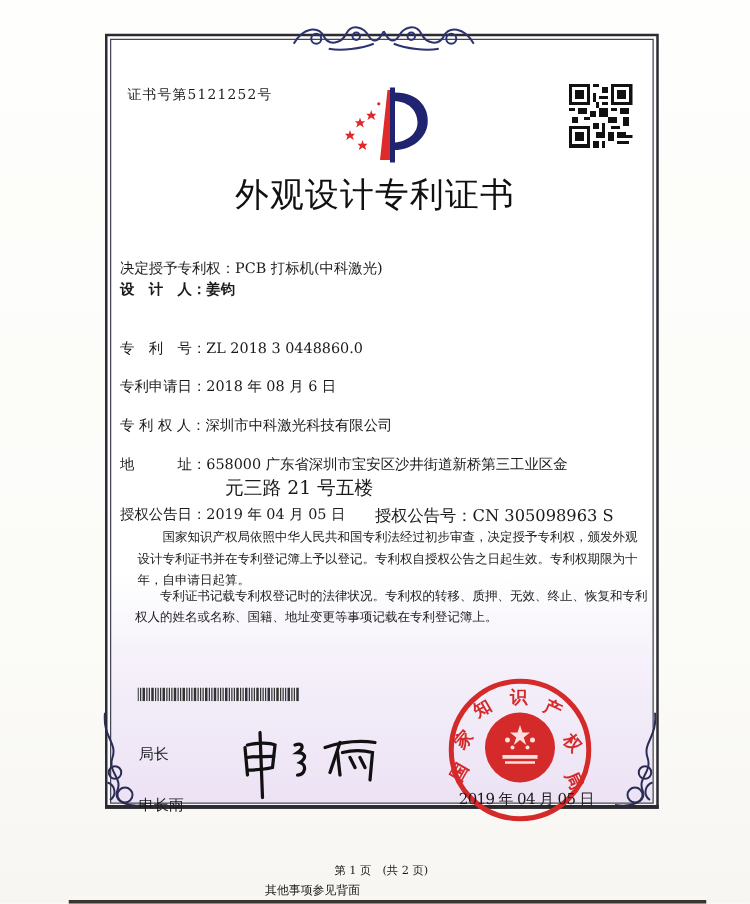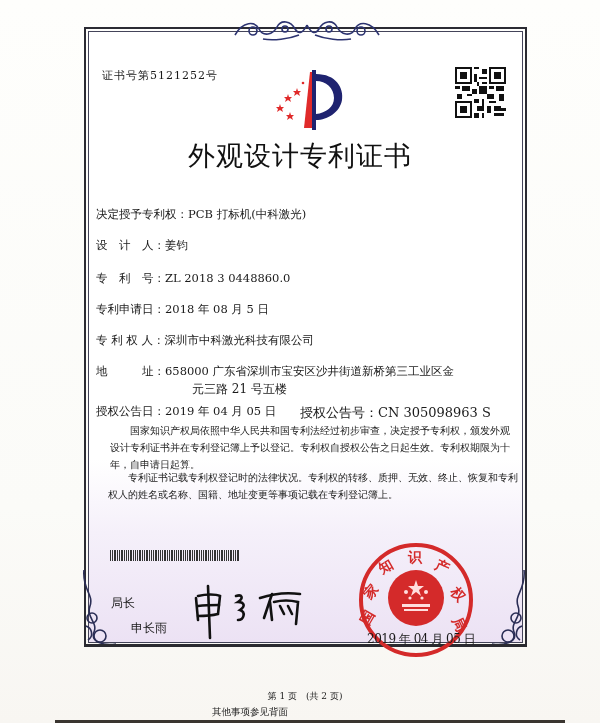--- a/index.html
+++ b/index.html
@@ -46,41 +46,41 @@
       font-size: 27px; letter-spacing: 1px; color: #111;
     }
 
     .field {
       position: absolute; left: 96px; font-size: 11.5px; white-space: nowrap;
       font-family: "DejaVu Serif", serif;
     }
     .field .lbl { display: inline-block; }
     .field .val { display: inline-block; }
     .f-name { top: 207px; }
-    .f-designer { top: 238px; }
+    .f-designer { top: 224px; font-weight: bold; }
     .f-patent { top: 271px; }
     .f-appdate { top: 302px; }
     .f-owner { top: 333px; text-decoration: underline; }
     .f-addr { top: 364px; }
-    .f-addr2 { position: absolute; left: 192px; top: 381px; font-size: 12px; }
+    .f-addr2 { position: absolute; left: 180px; top: 381px; font-size: 15px; }
     .f-grant { top: 404px; }
     .f-grantno { position: absolute; left: 300px; top: 404px; font-size: 13px; white-space: nowrap; }
     .notice {
       position: absolute; left: 108px; width: 410px; font-size: 10px; line-height: 17px;
       text-indent: 2em; color: #222; font-family: "DejaVu Serif", serif;
     }
     .n1 { top: 420px; left: 108px; width: 408px; }
     .n2 { top: 469px; }
 
     .barcode { position: absolute; left: 110px; top: 550px; width: 130px; height: 11px; }
     .director-title, .director-name {
       position: absolute; left: 111px; font-family: "DejaVu Sans", sans-serif; font-size: 12px;
     }
     .director-title { top: 595px; }
-    .director-name { top: 620px; margin-left: 20px; }
+    .director-name { top: 636px; }
     .signature { position: absolute; left: 190px; top: 580px; width: 120px; height: 60px; }
 
     .seal { position: absolute; left: 356px; top: 540px; width: 120px; height: 120px; }
     .seal-date {
       position: absolute; left: 367px; top: 631px; font-size: 12px; color: #1a1a1a;
       font-family: "DejaVu Serif", serif; letter-spacing: -0.5px;
     }
     .footer-note {
       position: absolute; left: 0; width: 500px; top: 706px; text-align: center; font-size: 9.5px;
     }
@@ -190,21 +190,21 @@
 <div class="field f-name">
   <span class="lbl">决定授予专利权：</span><span class="val">PCB 打标机(中科激光)</span>
 </div>
 <div class="field f-designer">
   <span class="lbl">设　计　人：</span><span class="val">姜钧</span>
 </div>
 <div class="field f-patent">
   <span class="lbl">专　利　号：</span><span class="val">ZL 2018 3 0448860.0</span>
 </div>
 <div class="field f-appdate">
-  <span class="lbl">专利申请日：</span><span class="val">2018 年 08 月 5 日</span>
+  <span class="lbl">专利申请日：</span><span class="val">2018 年 08 月 6 日</span>
 </div>
 <div class="field f-owner">
   <span class="lbl">专 利 权 人：</span><span class="val">深圳市中科激光科技有限公司</span>
 </div>
 <div class="field f-addr">
   <span class="lbl">地　　　址：</span><span class="val">658000 广东省深圳市宝安区沙井街道新桥第三工业区金</span>
 </div>
 <div class="f-addr2">元三路 21 号五楼</div>
 <div class="field f-grant">
   <span class="lbl">授权公告日：</span><span class="val">2019 年 04 月 05 日</span>

